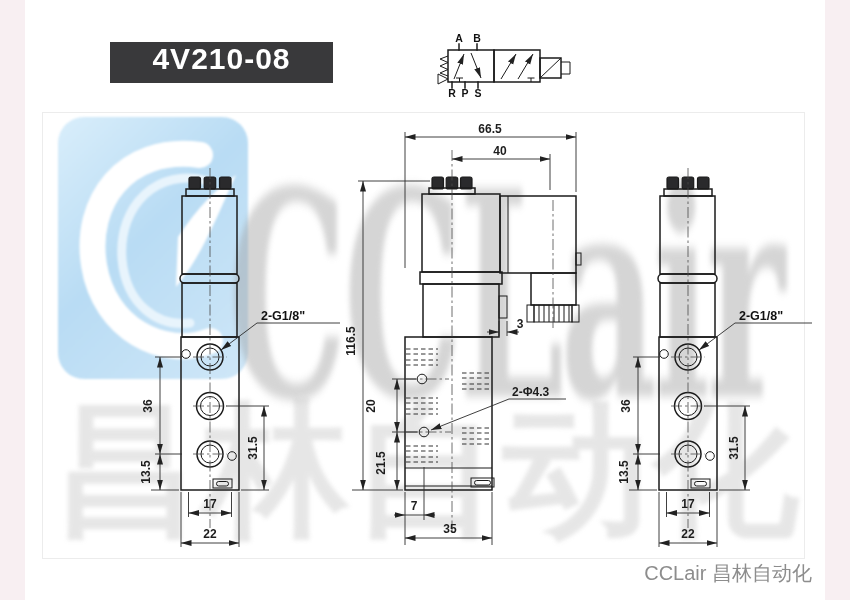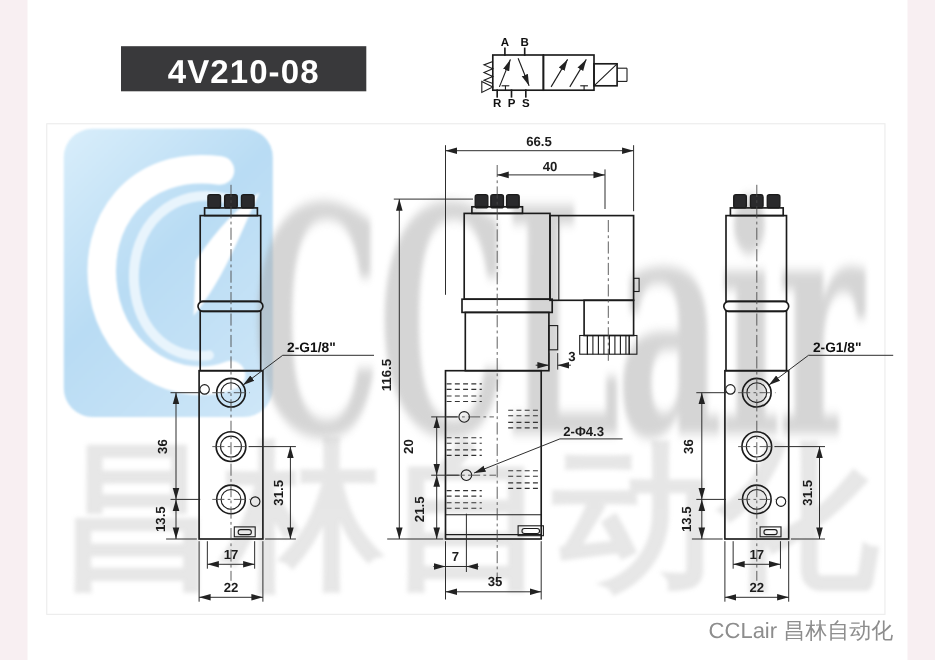--- a/index.html
+++ b/index.html
@@ -3,21 +3,21 @@
 <meta charset="utf-8">
 <style>
   html,body{margin:0;padding:0;background:#fff;}
   .stage{position:relative;width:850px;height:600px;background:#ffffff;overflow:hidden;
          font-family:"Liberation Sans",sans-serif;}
   .edge{position:absolute;top:0;width:25px;height:600px;background:#f8eff2;}
   .edge.left{left:0;} .edge.right{right:0;}
   .panel{position:absolute;left:42px;top:112px;width:761px;height:445px;background:#ffffff;
          border:1px solid #ececec;overflow:hidden;}
   .title-box{position:absolute;left:110px;top:42px;width:223px;height:41px;background:#39393b;
-             display:flex;align-items:flex-end;justify-content:center;}
+             display:flex;align-items:flex-start;justify-content:center;}
   .title-box span{color:#ffffff;font-weight:bold;font-size:30px;letter-spacing:1px;
                   font-family:"Liberation Sans",sans-serif;}
   
   .wm-logo{position:absolute;left:15px;top:4px;width:190px;height:262px;border-radius:26px;
            background:linear-gradient(135deg,#d9eefb 0%,#b9dcf4 45%,#cfe7f8 100%);
            filter:blur(1.2px);}
   .wm-brand{position:absolute;left:185px;top:40px;font-family:"DejaVu Serif",serif;
             font-weight:bold;font-size:150px;line-height:1;letter-spacing:-4px;color:#9c9c9c;
             opacity:.42;transform:scaleY(1.9);transform-origin:left top;filter:blur(2.5px);
             white-space:nowrap;}

